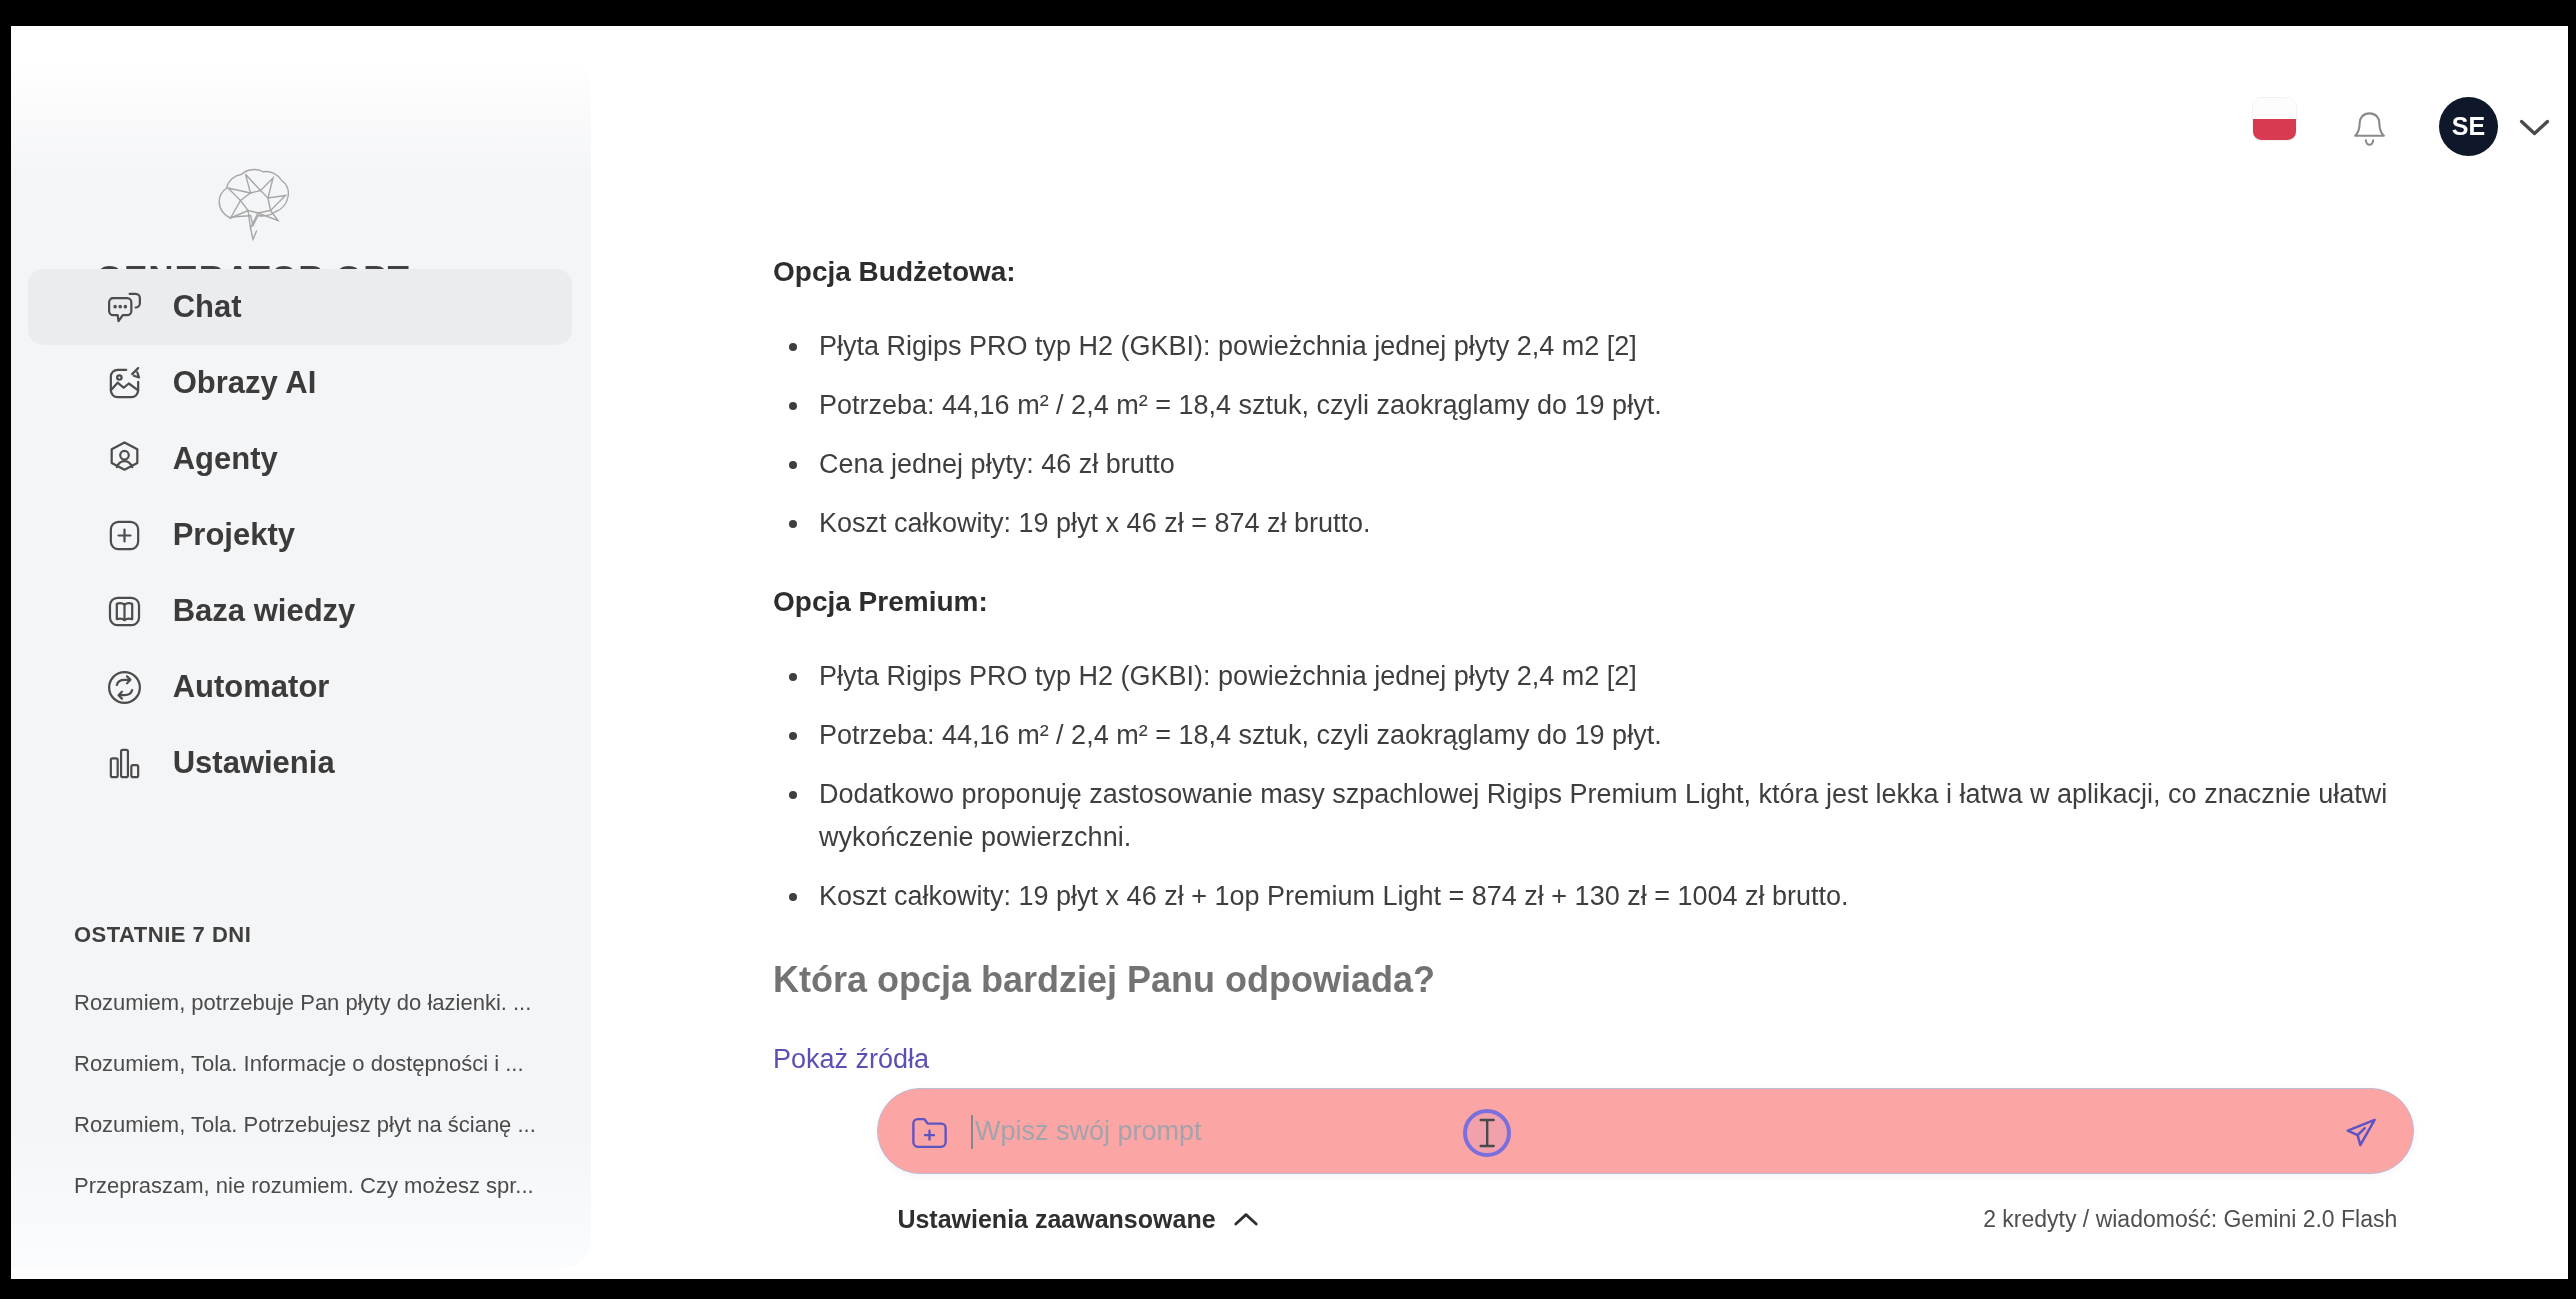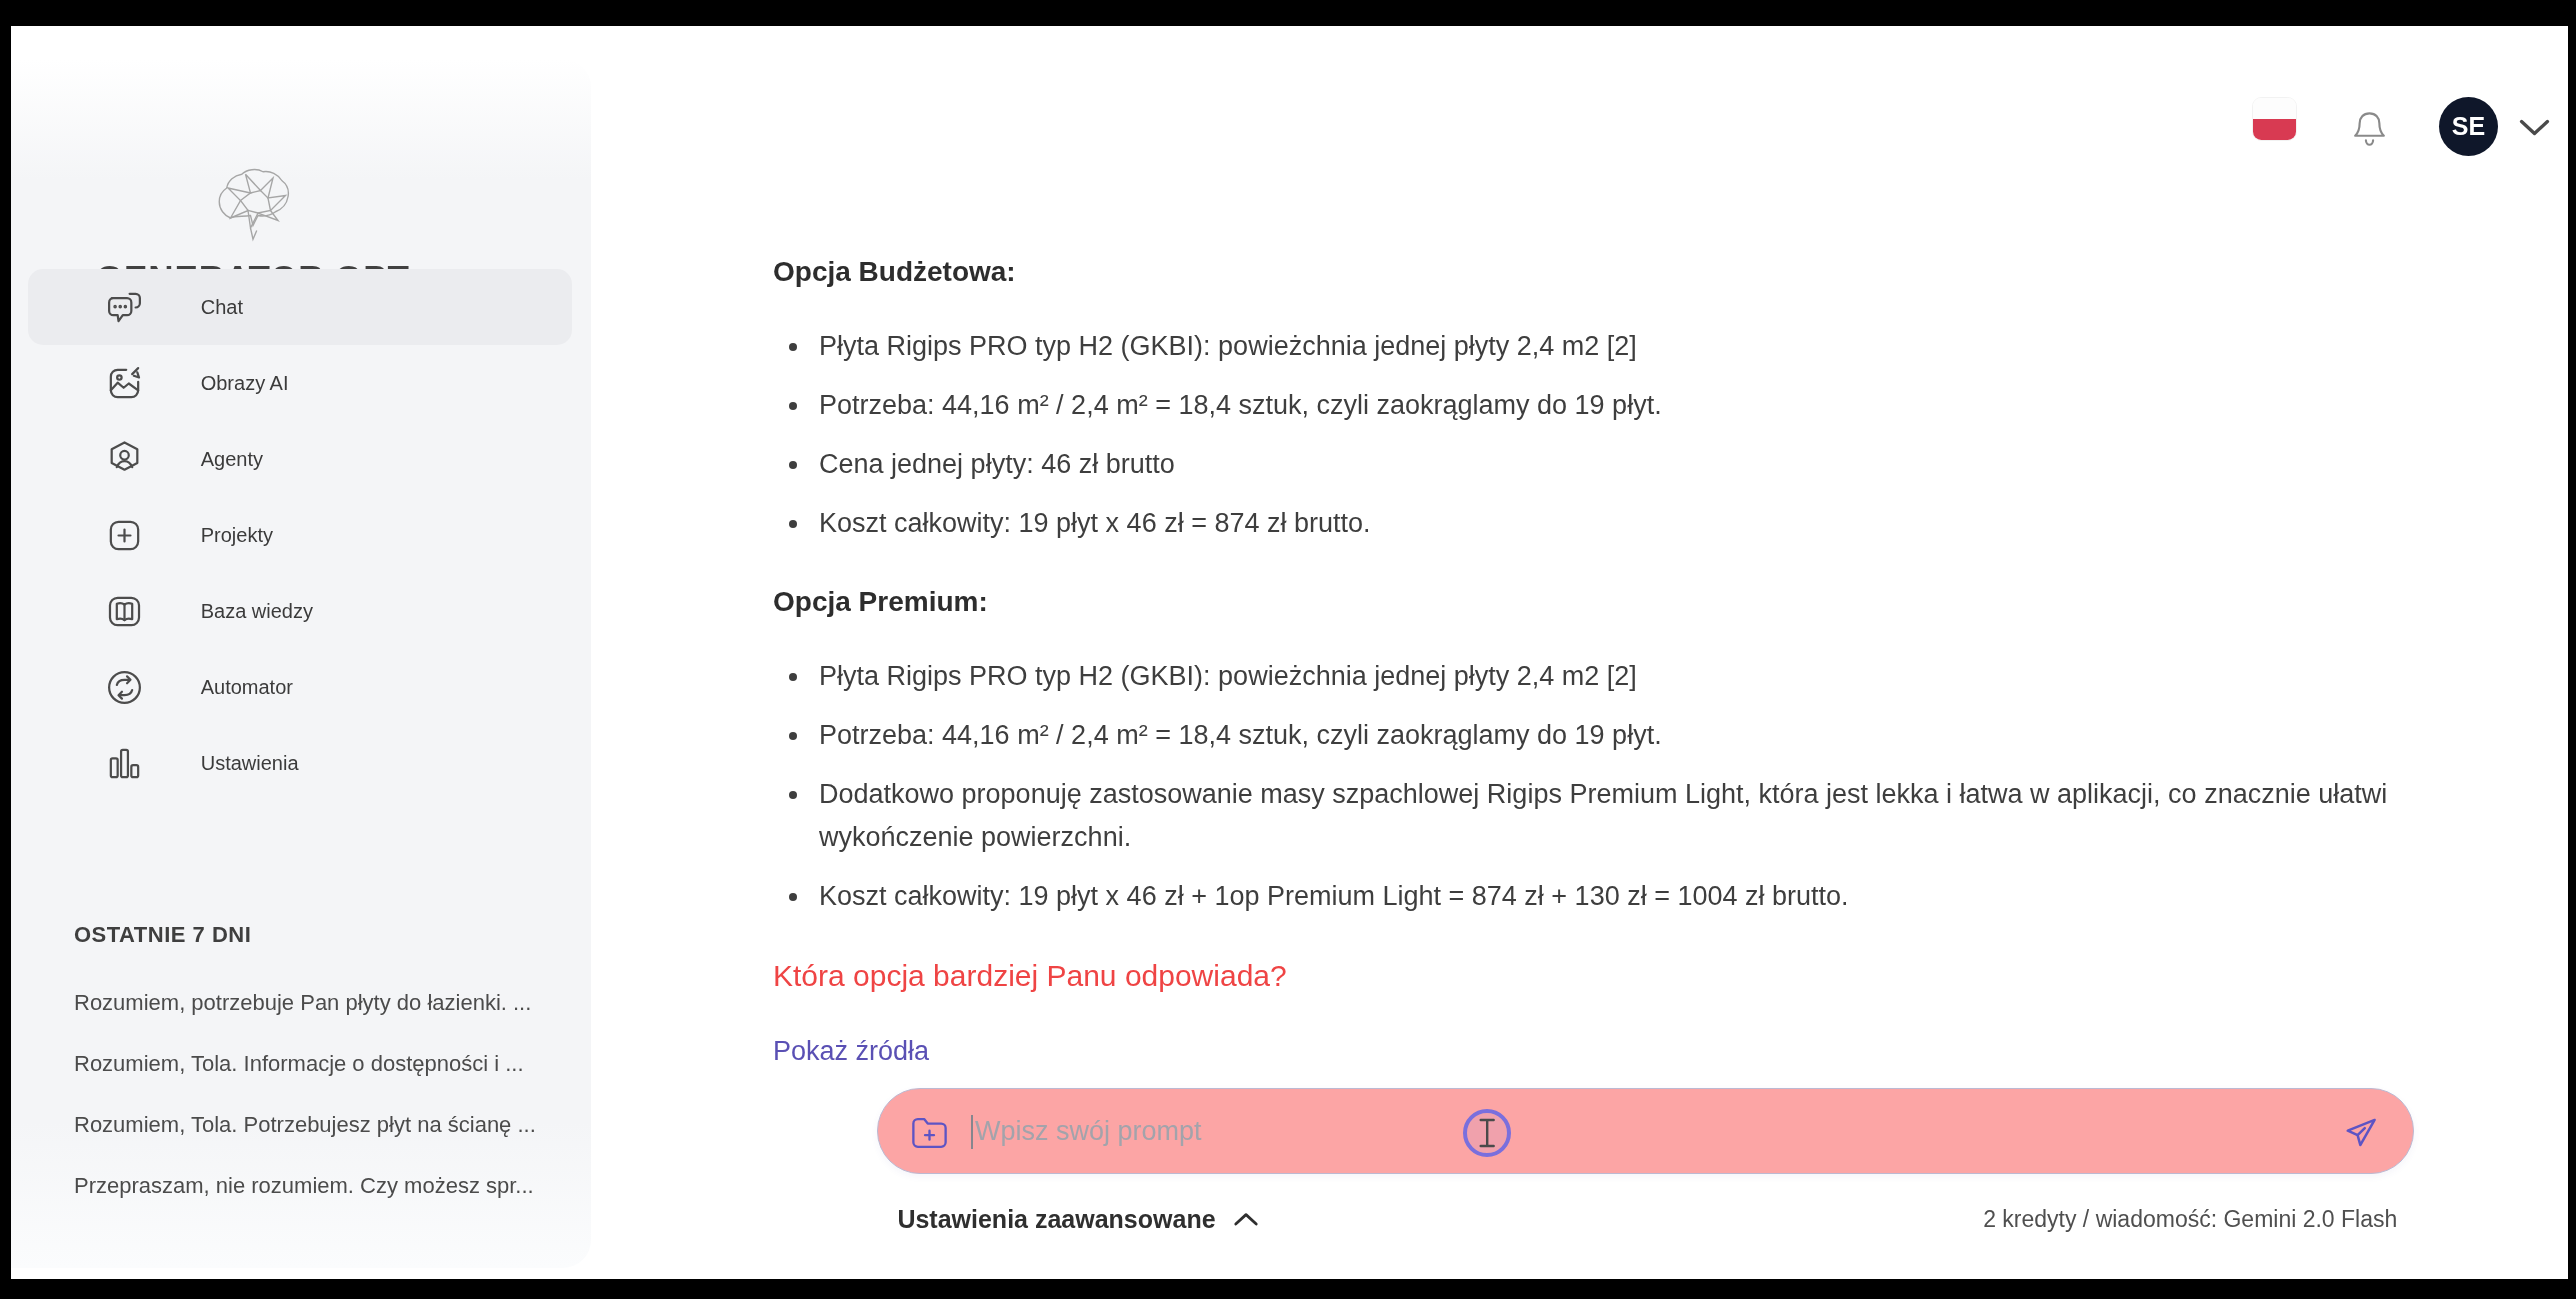--- a/index.html
+++ b/index.html
@@ -43,25 +43,24 @@
     height: 76px;
     display: flex; align-items: center;
     padding-left: 76px;
     gap: 28px;
     border-radius: 15px;
     cursor: pointer;
   }
   .nav-item.active { background: #ebecef; }
   .nav-item svg { width: 41px; height: 41px; flex: 0 0 auto; color: #4c4c4c; }
   .nav-label {
-    font-size: 20px;
+    font-size: 31px;
     color: #3b3b3b;
-    font-weight: 400;
-    white-space: nowrap;
-    margin-left: 28px;
+    font-weight: 700;
+    white-space: nowrap;
   }
   .history-header {
     position: absolute;
     left: 63px; top: 863px;
     font-size: 22px;
     font-weight: 700;
     letter-spacing: 0.5px;
     color: #3f3f3f;
   }
   .history { position: absolute; left: 63px; right: 26px; top: 913px; }
@@ -122,21 +121,21 @@
     margin-bottom: 16px;
   }
   ul.msg-list li::before {
     content: "";
     position: absolute;
     left: -30px; top: 17.6px;
     width: 8.4px; height: 8.4px;
     border-radius: 50%;
     background: #3e3e3e;
   }
-  .msg-question { font-size: 30px; color: #ef4444; margin: 3.7px 0 43px 0; }
+  .msg-question { font-size: 36px; color: #737373; margin: 3.7px 0 43px 0; font-weight: bold; }
   .sources-link {
     font-size: 27px;
     color: #5a50b4;
     cursor: pointer;
     display: inline-block;
   }
 
   
   .composer {
     position: absolute;

